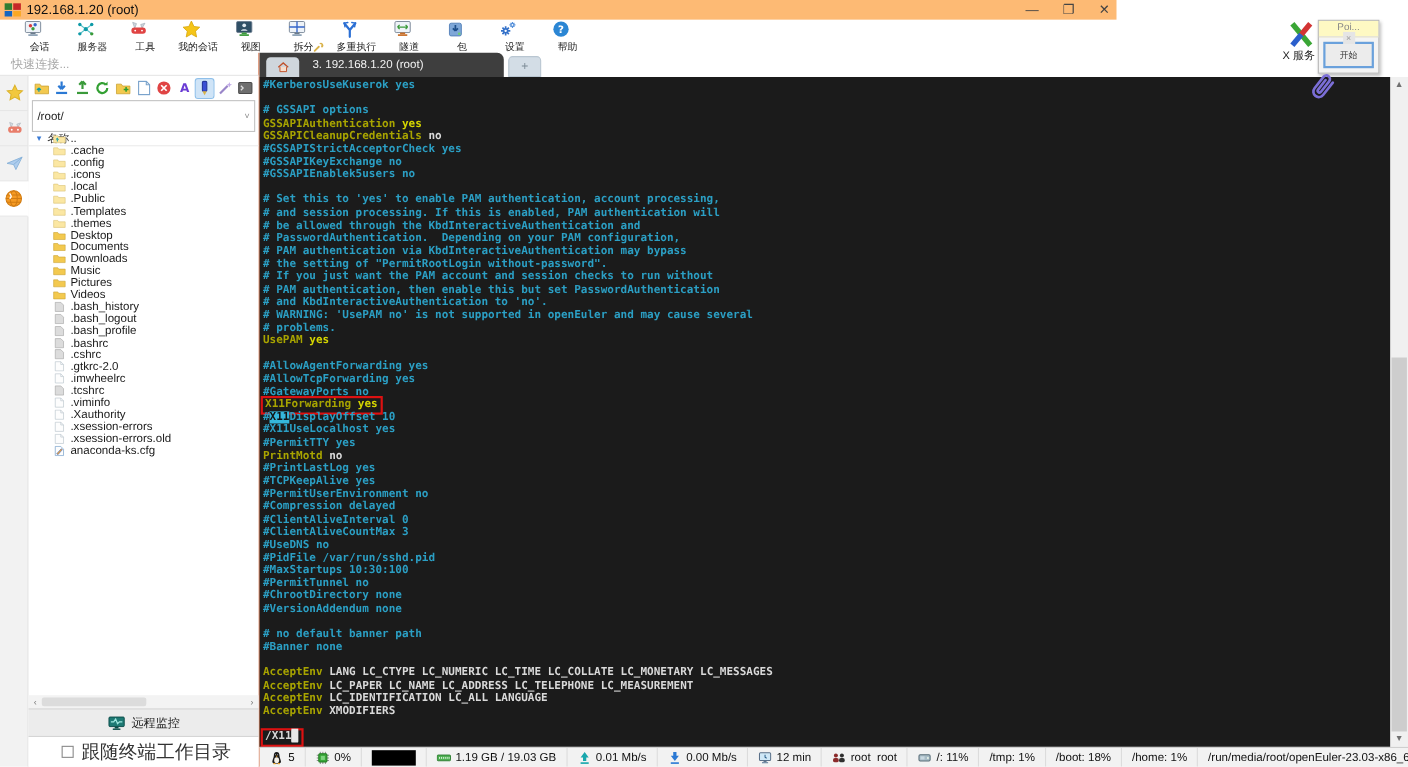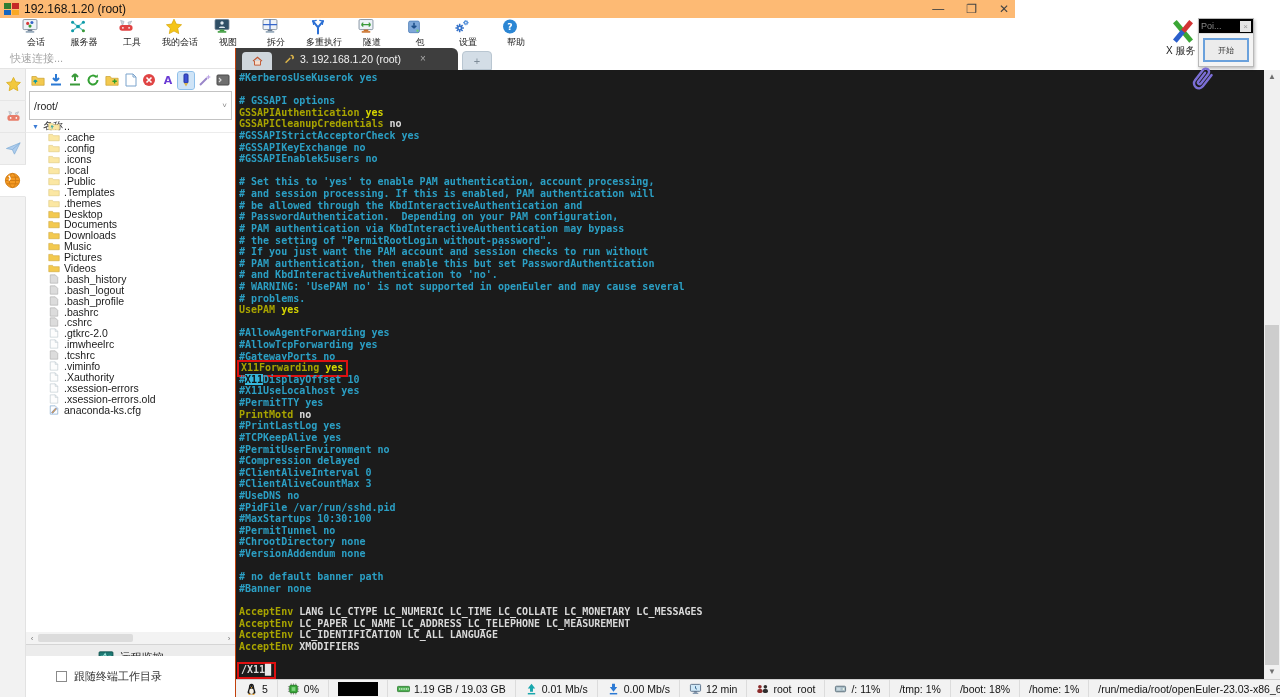--- a/index.html
+++ b/index.html
@@ -22,22 +22,22 @@
   .tb-item .ic { width:24px; height:18px; display:flex; align-items:center; justify-content:center; }
   .tb-item .ic svg { width:22px; height:17px; }
   .tb-label { font-size:9px; color:#222; white-space:nowrap; margin-top:1px;margin-left:12px; }
 
   
   #xserver-area { position:absolute; right:0; top:20px; width:110px; height:40px; z-index:30; }
   #x-logo { position:absolute; left:0px; top:0px; width:26px; height:24px; }
   #x-label { position:absolute; left:-4px; top:24px; font-size:10px; color:#222; white-space:nowrap; }
   #x-popup { position:absolute; left:28px; top:-2px; width:56px; background:#f4f4f4;
              border:1px solid #b9b9b9; box-shadow:1px 2px 3px rgba(0,0,0,.25); }
-  #x-popup-title { height:15px; background:#000000; display:flex; align-items:center; justify-content:space-between;
-                   font-size:9px; color:#888; padding:0 2px; border-bottom:1px solid #ddd; }
+  #x-popup-title { height:15px; background:#fef9c3; display:flex; align-items:center; justify-content:space-between;
+                   font-size:9px; color:#888; padding:0 2px; border-bottom:1px solid #ddd;flex-direction:column; }
   #x-popup-close { width:11px; height:11px; background:#e5e5e5; color:#999; font-size:8px; line-height:11px;
                    text-align:center; }
   #x-popup-btn { margin:4px; height:24px; border:2px solid #6aa1dc; background:#ececec; width:46px;
                  font-size:8px; color:#333; display:flex; align-items:center; justify-content:center; }
   #paperclip { position:absolute; left:22px; top:44px; width:22px; height:30px; transform:rotate(38deg); }
 
   
   #sidebar { position:absolute; left:0; top:48px; width:236px; height:649px; background:#fff;
              border-right:1px solid #c2410c; }
   #quick-connect { height:21px; border-bottom:1px solid #e4e4e4; display:flex; align-items:center;
@@ -67,33 +67,33 @@
   #side-hscroll { position:absolute; left:0; bottom:53px; right:0; height:12px; background:#f3f3f3;
                   display:flex; align-items:center; font-size:8px; color:#777; }
   #side-hscroll .arrow { width:12px; text-align:center; }
   #side-hscroll .thumb { width:95px; height:8px; background:#dcdcdc; border-radius:2px; }
   #side-hscroll .track { flex:1; }
   #remote-monitor { position:absolute; left:0; bottom:27px; right:0; height:26px; background:#ececec;
                     border-top:1px solid #d5d5d5; border-bottom:1px solid #d5d5d5;
                     display:flex; align-items:center; justify-content:center; gap:6px;
                     font-size:11px; color:#222; }
   #remote-monitor svg { width:16px; height:13px; }
-  #follow-dir { position:absolute; left:0; bottom:0; right:0; height:41px; background:#fff;
-                display:flex; align-items:center; padding-left:30px; gap:7px; font-size:11px; color:#333; }
+  #follow-dir { position:absolute; left:0; bottom:0; right:0; height:27px; background:#fff;
+                display:flex; align-items:center; padding-left:30px; gap:7px; font-size:17px; color:#333; }
   #follow-dir .cb { width:11px; height:11px; border:1px solid #8a8a8a; background:#fff; }
 
   
   #term-pane { position:absolute; left:236px; top:48px; right:0; bottom:18px; }
   #tabbar { position:absolute; left:0; top:0; right:0; height:22px; background:#fff; }
   #tab-group { position:absolute; left:0; top:0; width:222px; height:22px; background:#3e3e3e;
                border-radius:0 6px 0 0; display:flex; align-items:center; }
   #home-tab { width:30px; height:18px; margin:4px 4px 0 6px; background:#cfd6dc; border-radius:4px 4px 0 0;
               display:flex; align-items:center; justify-content:center; }
   #home-tab svg { width:13px; height:12px; }
-  #active-tab { display:flex; gap:5px; color:#f2f2f2; font-size:10.5px; padding-left:8px; }
+  #active-tab { display:flex; gap:5px; color:#f2f2f2; font-size:10.5px; padding-left:8px;flex-direction:column; }
   #active-tab svg { width:11px; height:11px; }
   #tab-close { color:#aaa; font-size:10px; margin-left:14px; }
   #plus-tab { position:absolute; left:226px; top:3px; width:30px; height:19px; background:#d3dde6;
               border-radius:4px 4px 0 0; display:flex; align-items:center; justify-content:center;
               color:#7d8b97; font-size:11px; border:1px solid #b9c6d1; }
   #term { position:absolute; left:0; top:22px; right:16px; bottom:0; background:#1b1b1b;
           font-family:"DejaVu Sans Mono","Liberation Mono",monospace; font-size:10px; font-weight:bold;
           line-height:11.62px; padding:2px 0 0 3px; white-space:pre; overflow:hidden; }
   .tl { height:11.62px; }
   .c { color:#2b9fc4; }

